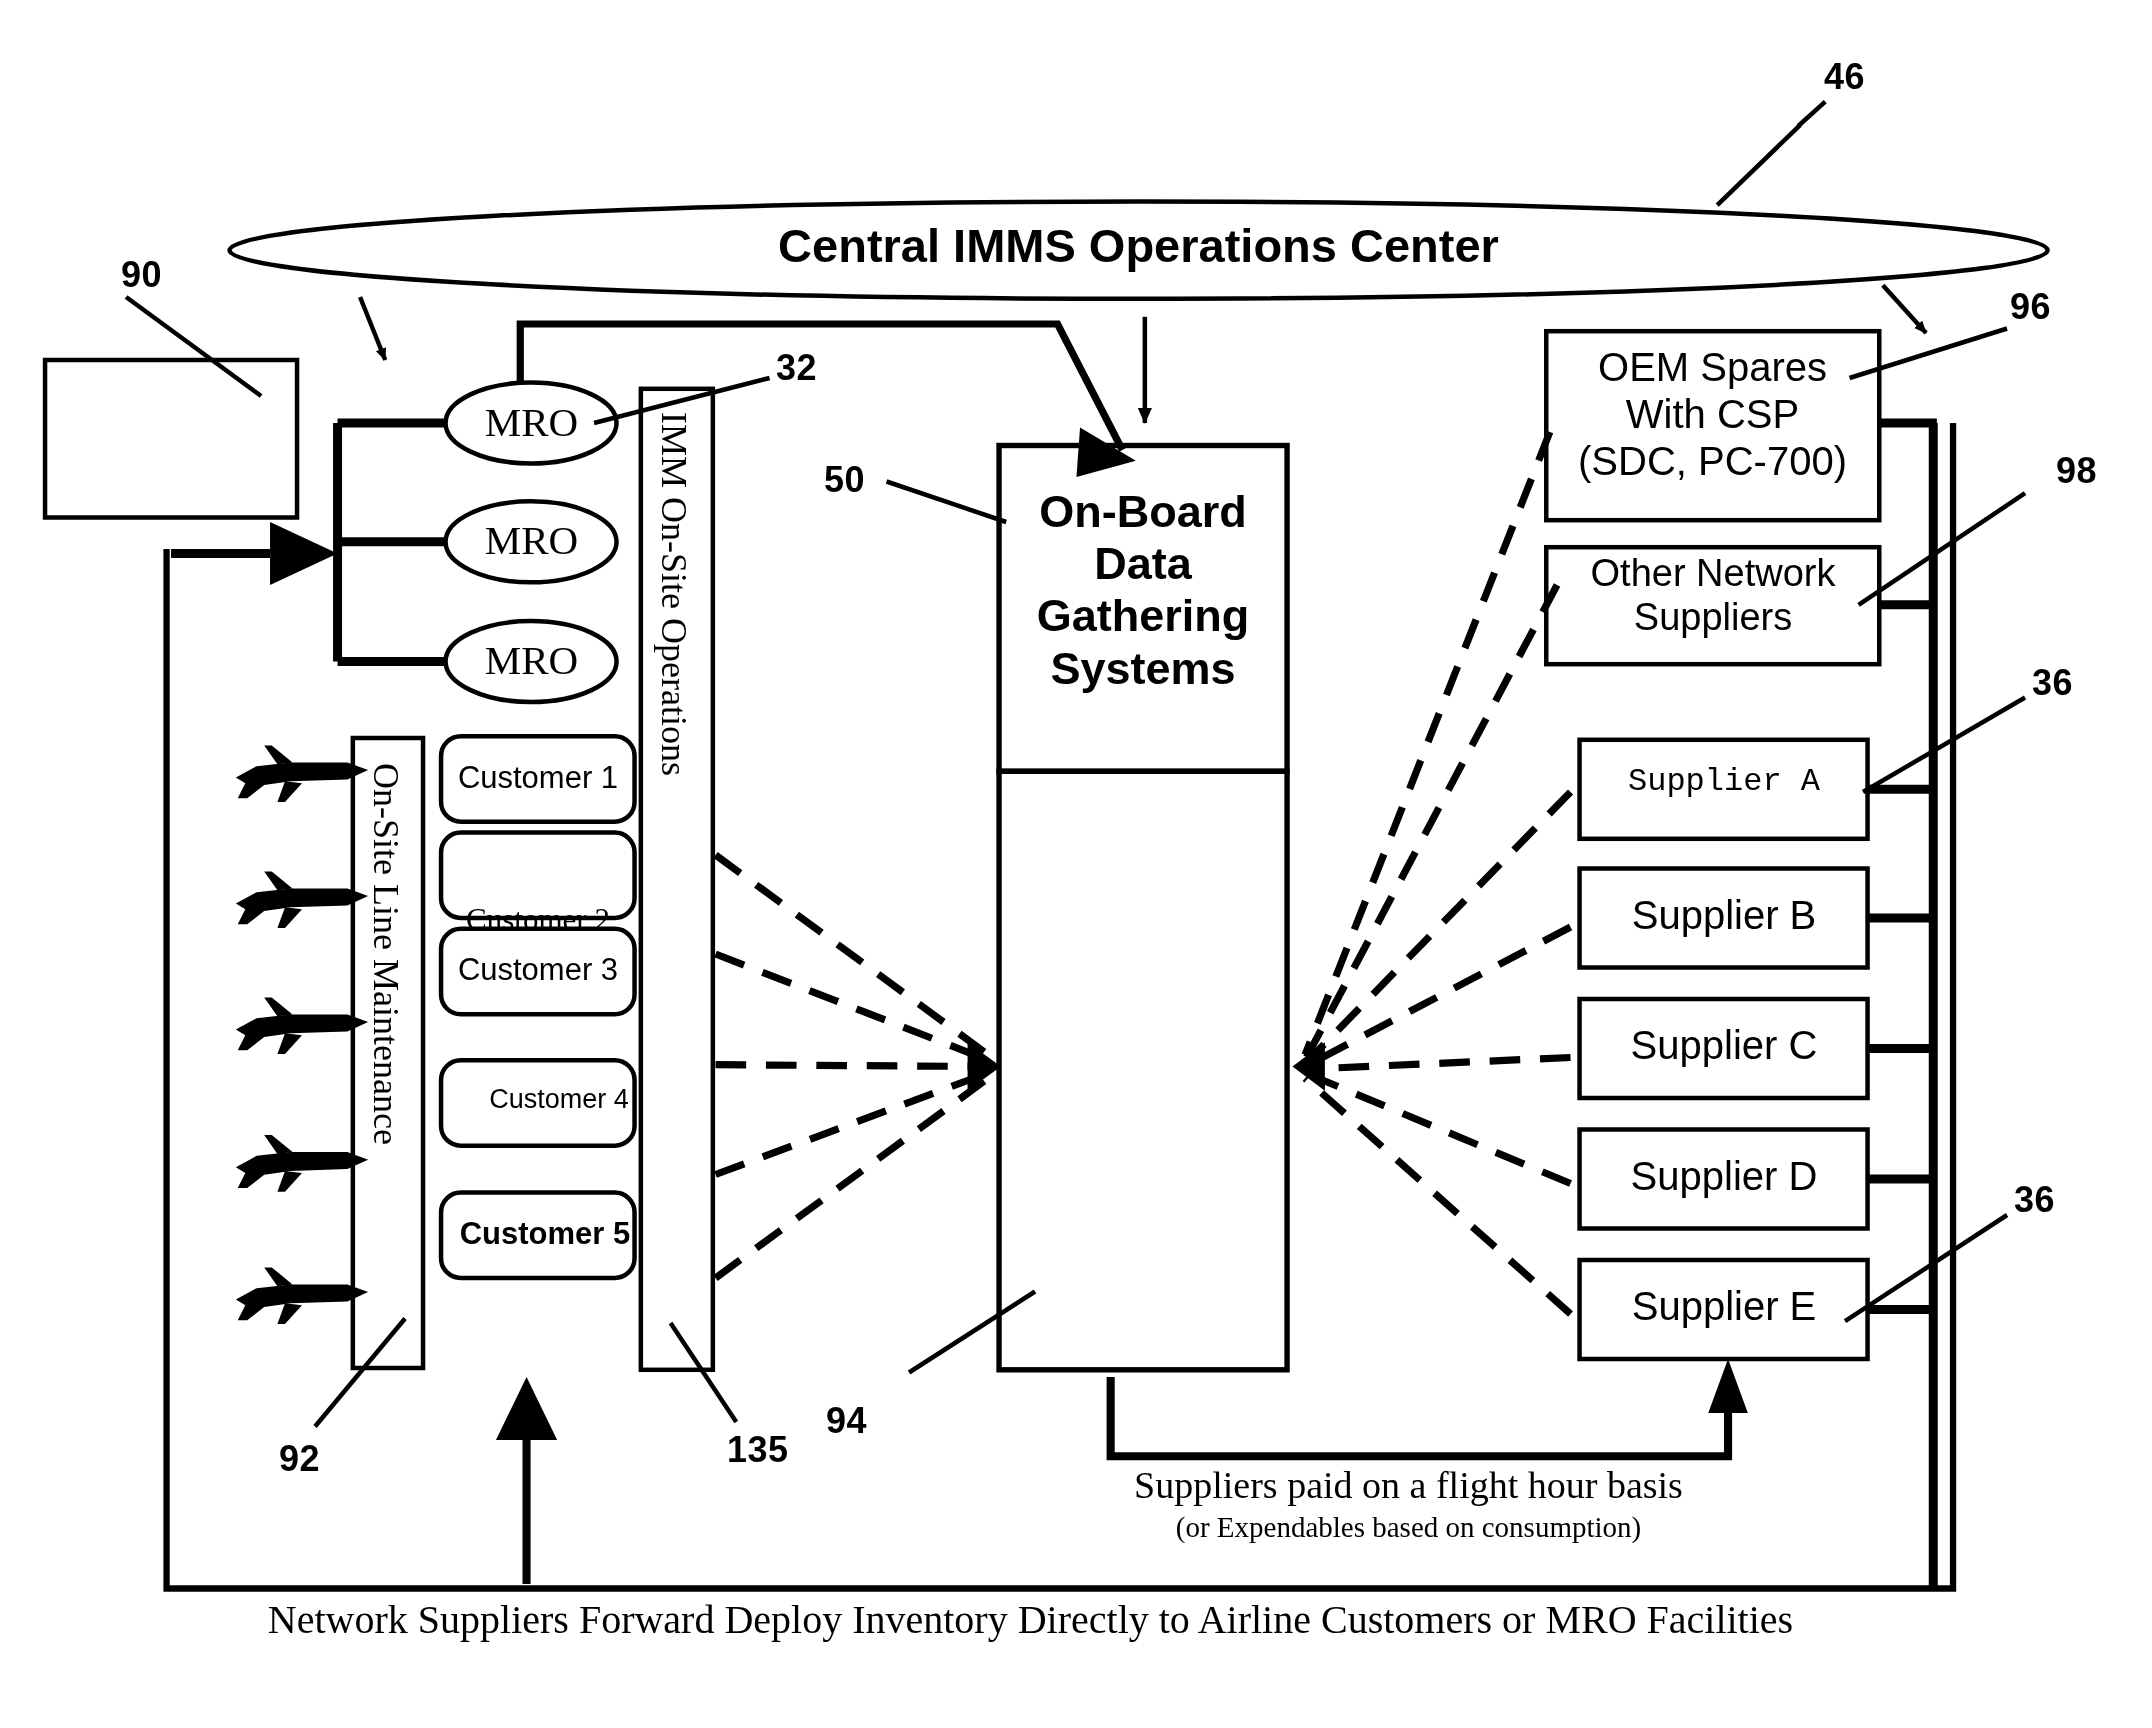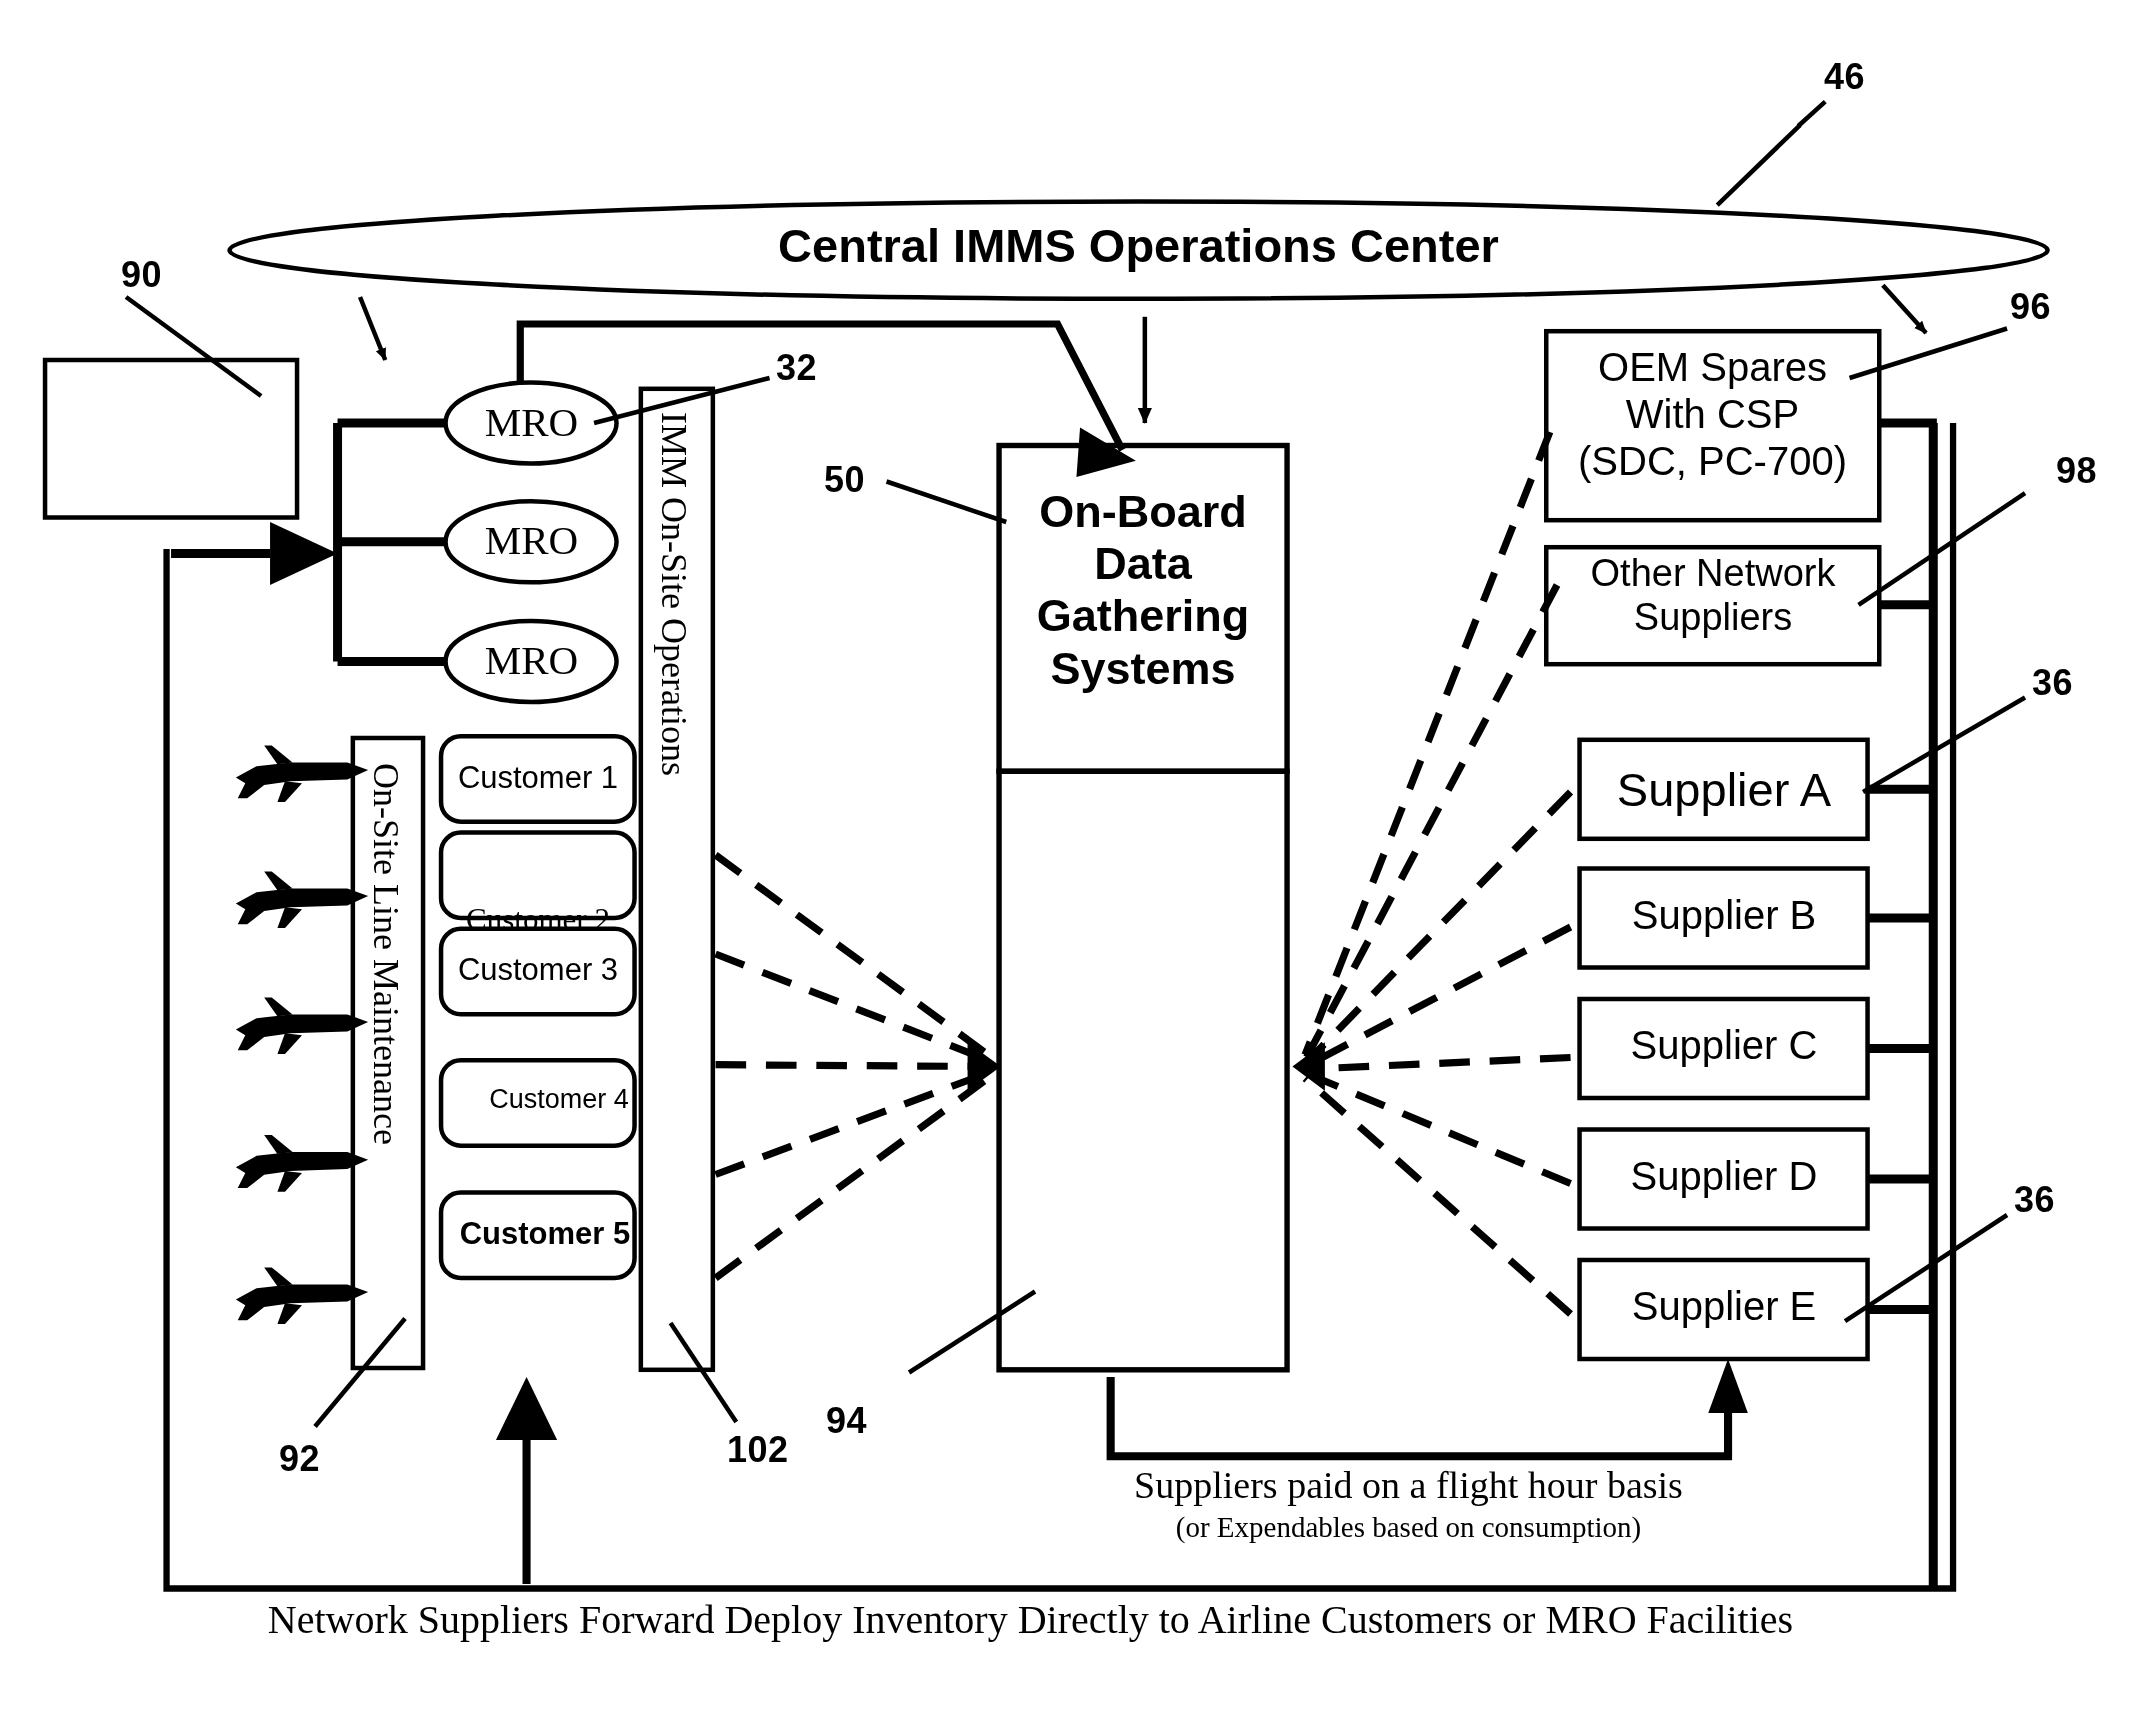--- a/index.html
+++ b/index.html
@@ -315,37 +315,37 @@
 Systems</div>
 
 
   <div class="lbl sans-r" style="left:1546px; top:344px; width:333px; font-size:40px; line-height:1.18;">OEM Spares
 With CSP
 (SDC, PC-700)</div>
 
   <div class="lbl sans-r" style="left:1541px; top:551px; width:344px; font-size:38px; line-height:1.17;">Other Network
 Suppliers</div>
 
-  <div class="lbl sans-r" style="left:1580px; top:765px; width:288px; font-size:47px;">Supplier A</div>
+  <div class="lbl sans-r" style="left:1580px; top:765px; width:288px; font-size:32px;font-family:Liberation Mono, monospace;">Supplier A</div>
   <div class="lbl sans-r" style="left:1580px; top:894px; width:288px; font-size:40px;">Supplier B</div>
   <div class="lbl sans-r" style="left:1580px; top:1024px; width:288px; font-size:40px;">Supplier C</div>
   <div class="lbl sans-r" style="left:1580px; top:1155px; width:288px; font-size:40px;">Supplier D</div>
   <div class="lbl sans-r" style="left:1580px; top:1285px; width:288px; font-size:40px;">Supplier E</div>
 
   <div class="lbl serif" style="left:1035px; top:1465px; width:747px; font-size:38px;">Suppliers paid on a flight hour basis</div>
   <div class="lbl serif" style="left:72px; top:1598px; width:1917px; font-size:40px;">Network Suppliers Forward Deploy Inventory Directly to Airline Customers or MRO Facilities</div>
 
   <div class="lbl serif" style="left:1035px; top:1512px; width:747px; font-size:29px;">(or Expendables based on consumption)</div>
 
   <div class="refnum" style="left:1824px; top:56px;">46</div>
   <div class="refnum" style="left:121px; top:254px;">90</div>
   <div class="refnum" style="left:2010px; top:286px;">96</div>
   <div class="refnum" style="left:2031px; top:450px;margin-left:25px;">98</div>
   <div class="refnum" style="left:776px; top:347px;">32</div>
   <div class="refnum" style="left:824px; top:459px;">50</div>
   <div class="refnum" style="left:2032px; top:662px;">36</div>
   <div class="refnum" style="left:2014px; top:1179px;">36</div>
   <div class="refnum" style="left:279px; top:1438px;">92</div>
-  <div class="refnum" style="left:727px; top:1429px;">102</div>
+  <div class="refnum" style="left:727px; top:1429px;">135</div>
   <div class="refnum" style="left:826px; top:1400px;">94</div>
 
 </div>
 
 
 </body></html>

